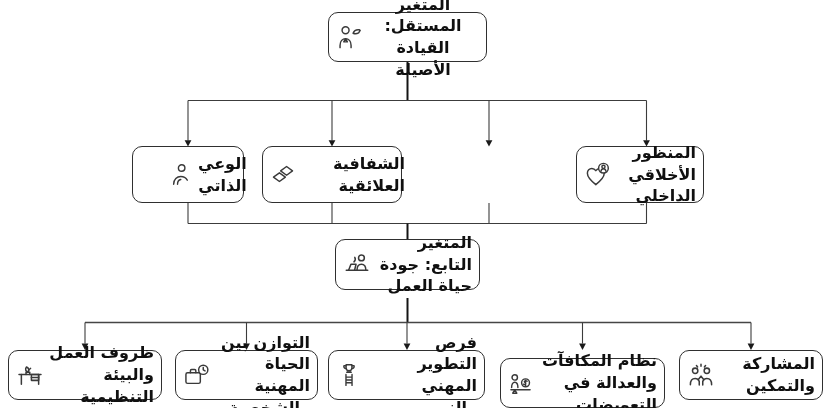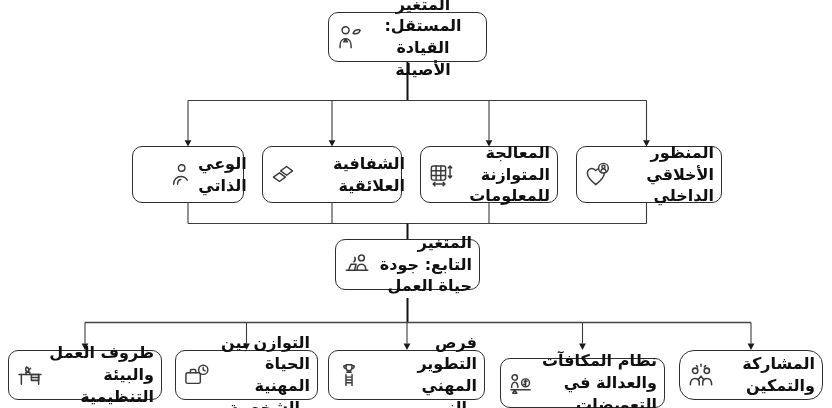--- a/index.html
+++ b/index.html
@@ -82,33 +82,22 @@
   <div class="node" style="left:262px;top:146px;width:140px;height:57px;gap:37px;">
     <span class="icon">
       <svg width="26" height="26" viewBox="0 0 24 24">
         <path d="M15.3 4.2 L20.8 8.2 L15.3 12.2 L9.8 8.2 Z"></path>
         <path d="M8.7 10 L14.2 14 L8.7 18 L3.2 14 Z"></path>
       </svg>
     </span>
     <span class="label">الشفافية العلائقية</span>
   </div>
 
-  <div class="node" style="left:420px;top:146px;width:138px;height:57px;">
-    <span class="icon">
-      <svg width="27" height="27" viewBox="0 0 24 24">
-        <rect x="3" y="4.4" width="12.6" height="12.6" rx="1.6"></rect>
-        <path d="M3 8.6 h12.6 M3 12.8 h12.6 M7.2 4.4 v12.6 M11.4 4.4 v12.6"></path>
-        <path d="M19.6 4.6 v10.4 M18.1 6.1 L19.6 4.5 L21.1 6.1 M18.1 13.4 L19.6 15 L21.1 13.4"></path>
-        <path d="M4.6 20.4 h10.4 M6.1 18.9 L4.5 20.4 L6.1 21.9 M13.5 18.9 L15.1 20.4 L13.5 21.9"></path>
-      </svg>
-    </span>
-    <span class="label">المعالجة المتوازنة للمعلومات</span>
-  </div>
 
-  <div class="node" style="left:576px;top:146px;width:146px;height:57px;">
+  <div class="node" style="left:576px;top:146px;width:128px;height:57px;">
     <span class="icon">
       <svg width="27" height="27" viewBox="0 0 24 24">
         <path d="M10.5 21 C5.6 17.1 3 14 3 10.9 3 8.3 4.8 6.6 7 6.6 c1.5 0 2.7 0.8 3.5 2 0.8-1.2 2-2 3.5-2 2.2 0 4 1.7 4 4.3 0 3.1-2.6 6.2-7.5 10.1 Z"></path>
         <circle cx="17.3" cy="6.4" r="4.3" fill="#ffffff"></circle>
         <circle cx="17.3" cy="5.2" r="1.4"></circle>
         <path d="M15 9.2 c0.4-1.6 1.2-2.4 2.3-2.4 s1.9 0.8 2.3 2.4"></path>
       </svg>
     </span>
     <span class="label">المنظور الأخلاقي الداخلي</span>
   </div>
@@ -172,21 +161,21 @@
         <path d="M3.2 15.6 c0-3 1.2-4.7 2.8-4.7 s2.8 1.7 2.8 4.7"></path>
         <circle cx="15.6" cy="11.4" r="3.5" fill="#ffffff"></circle>
         <path d="M17 9.9 c-1.9-1-3.2 0.2-1.9 1.2 1.3 0.9 0.5 2.3-1.5 1.5 M15.6 9 v4.8"></path>
         <path d="M2.6 17.6 h17"></path>
         <path d="M6 17.6 l-1.8 3 h3.6 Z"></path>
       </svg>
     </span>
     <span class="label">نظام المكافآت والعدالة في التعويضات</span>
   </div>
 
-  <div class="node" style="left:679px;top:350px;width:144px;height:50px;border-radius:15px;">
+  <div class="node" style="left:679px;top:350px;width:144px;height:50px;">
     <span class="icon">
       <svg width="28" height="28" viewBox="0 0 24 24">
         <circle cx="7" cy="8.4" r="2.3"></circle>
         <circle cx="17" cy="8.4" r="2.3"></circle>
         <path d="M2.9 20.4 c0-3.4 1.8-5.3 4.1-5.3 1.6 0 2.8 0.9 3.5 2.4 v3"></path>
         <path d="M21.1 20.4 c0-3.4-1.8-5.3-4.1-5.3-1.6 0-2.8 0.9-3.5 2.4 v3"></path>
         <path d="M9.7 15.9 L12 13 L14.3 15.9"></path>
         <path d="M12 4.4 V2.8 M9.1 5.1 L8.1 3.9 M14.9 5.1 L15.9 3.9"></path>
       </svg>
     </span>

